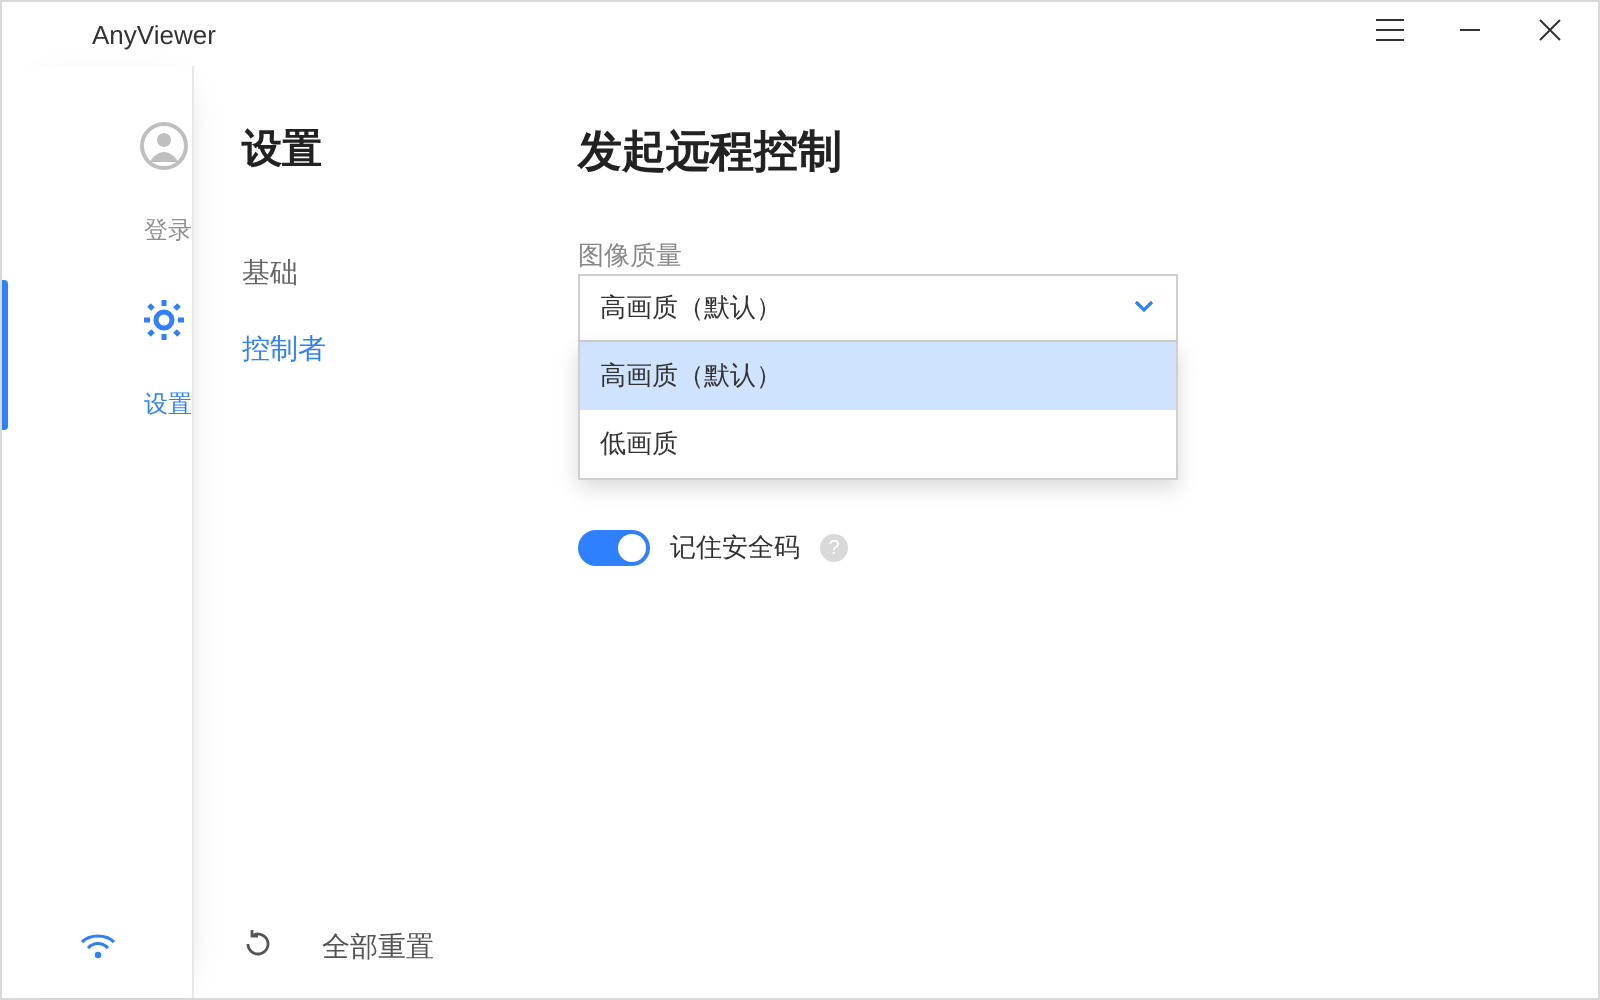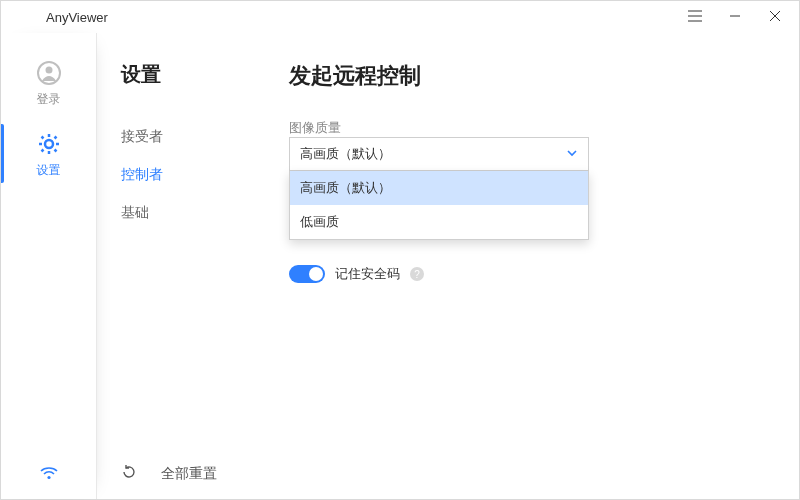--- a/index.html
+++ b/index.html
@@ -6,21 +6,21 @@
   html, body { width: 800px; height: 500px; overflow: hidden; }
   .window { width: 800px; height: 500px; background: #fff; border: 1px solid #d9d9d9; display: flex; flex-direction: column; }
   .titlebar { height: 32px; display: flex; align-items: center; padding: 0 4px 0 18px; border-bottom: 0; margin-left: 27px; }
   .titlebar .title { font-size: 13px; color: #333; }
   .titlebar .spacer { flex: 1; }
   .titlebar .win-ctl { width: 40px; height: 32px; display: flex; align-items: center; justify-content: center; color: #333; cursor: pointer; }
   .body { flex: 1; display: flex; min-height: 0; }
 
   
   .rail { width: 96px; background: #fff; border-right: 1px solid #e8e8e8; display: flex; flex-direction: column; align-items: center; padding-top: 14px; box-shadow: 6px 0 18px -14px rgba(0,0,0,0.25); position: relative; }
-  .rail-item { width: 100%; display: flex; flex-direction: column; align-items: center; gap: 4px; padding: 12px 0 10px; cursor: pointer; color: #8f8f8f; font-size: 12px; }
+  .rail-item { width: 100%; display: flex; flex-direction: column; align-items: flex-end; gap: 20px; padding: 12px 0 10px; cursor: pointer; color: #8f8f8f; font-size: 12px; }
   .rail-item.active { color: #2f80ff; position: relative; }
   .rail-item.active::before { content: ""; position: absolute; left: 0; top: 6px; bottom: 6px; width: 3px; background: #2f80ff; border-radius: 0 2px 2px 0; }
   .rail-icon { width: 28px; height: 28px; display: flex; align-items: center; justify-content: center; }
   .rail-bottom { margin-top: auto; padding-bottom: 12px; width: 100%; display: flex; justify-content: center; }
 
   
   .midnav { width: 168px; padding: 28px 28px 16px 24px; display: flex; flex-direction: column; }
   .midnav h1 { font-size: 20px; font-weight: 700; color: #222; margin-bottom: 30px; }
   .midnav-item { font-size: 14px; color: #666; padding: 10px 0; cursor: pointer; }
   .midnav-item.active { color: #2f80ff; }
@@ -102,23 +102,22 @@
               <path d="M2 8c4-4 12-4 16 0" fill="none" stroke="#2f80ff" stroke-width="1.6"></path>
               <path d="M5 11c3-3 7-3 10 0" fill="none" stroke="#2f80ff" stroke-width="1.6"></path>
               <circle cx="10" cy="14.5" r="1.6" fill="#2f80ff"></circle>
             </svg>
         </span>
       </div>
     </div>
 
     <div class="midnav">
       <h1>设置</h1>
-      <div class="midnav-item">接受者</div>
+      <div class="midnav-item">基础</div>
       <div class="midnav-item active">控制者</div>
-      <div class="midnav-item">基础</div>
       <div class="midnav-footer">
         <span>
           <svg width="16" height="16" viewBox="0 0 16 16">
               <path d="M3 8a5 5 0 1 0 2-4" fill="none" stroke="#555" stroke-width="1.4"></path>
               <path d="M5 1v3h3" fill="none" stroke="#555" stroke-width="1.4"></path>
             </svg>
         </span>
         <span>全部重置</span>
       </div>
     </div>

